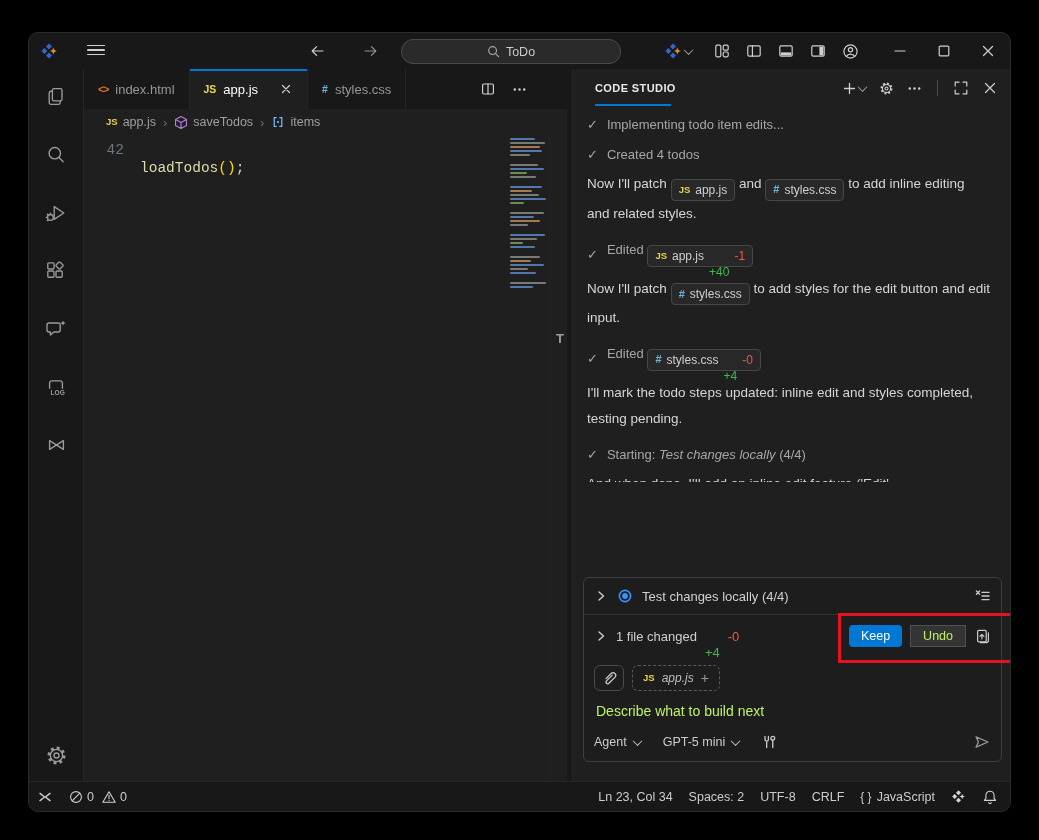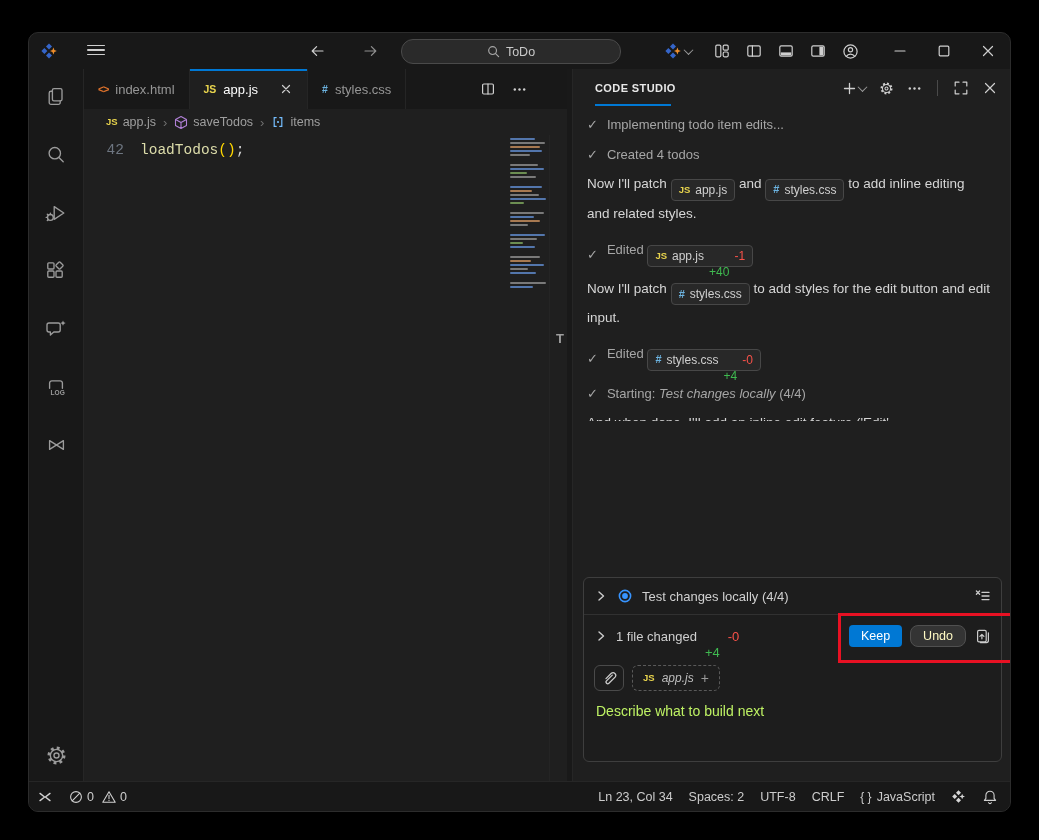--- a/index.html
+++ b/index.html
@@ -37,21 +37,21 @@
   .tab.active{background:#1f1f1f;color:#fff;}
   .tab.active::before{content:"";position:absolute;left:0;right:0;top:0;height:2px;background:#0078d4;}
   .tab .closer{margin-left:14px;color:#cccccc;}
   .editor-actions{position:absolute;right:40px;top:0;height:40px;display:flex;align-items:center;gap:16px;color:#cfcfcf;}
   .breadcrumb{height:26px;display:flex;align-items:center;padding-left:22px;gap:7px;font-size:12.5px;
               color:#9f9f9f;background:#1f1f1f;flex:none;}
   .bc-sep{color:#6f6f6f;font-size:13px;}
   .editorbody{flex:1;position:relative;font-family:"Liberation Mono",monospace;}
   .codeline{display:flex;padding-top:5px;font-size:14.5px;line-height:20px;}
   .gutter{width:40px;text-align:right;color:#6e7681;flex:none;}
-  .codetext{padding-left:16px;white-space:pre;}
+  .codetext{padding-left:16px;white-space:pre;margin-top:18px;}
   .minimap{position:absolute;top:3px;right:17px;width:40px;}
   .mm-row{height:2px;margin-bottom:2px;border-radius:1px;}
   .mm-gap{height:6px;}
   .scrollzone{position:absolute;top:0;right:0;width:17px;bottom:0;background:#1f1f1f;border-left:1px solid #242424;}
   .scroll-glyph{position:absolute;top:196px;right:3px;color:#9e9e9e;font-weight:700;font-size:13px;
                 font-family:"Liberation Sans",sans-serif;}
   .sash{width:5px;background:#191919;border-right:1px solid #262626;}
   
   .chatpanel{flex:1;display:flex;flex-direction:column;background:#1f1f1f;position:relative;}
   .chathead{height:38px;display:flex;align-items:center;padding:0 12px 0 22px;position:relative;flex:none;}
@@ -74,21 +74,21 @@
   .ficon.html{color:#e0732c;font-weight:700;font-size:10px;letter-spacing:-1px;}
   .tab .ficon{font-size:10.5px;}
   .diff-add{color:#3fb950;margin-top:32px;}  .diff-del{color:#f85149;}
   
   .floatpanel{position:absolute;left:10px;right:8px;bottom:19px;height:185px;background:#1d1d1d;
               border:1px solid #3e3e3e;border-radius:6px;box-sizing:border-box;display:flex;flex-direction:column;}
   .prow1{height:36px;border-bottom:1px solid #313131;display:flex;align-items:center;padding:0 10px;gap:9px;
          color:#d0d0d0;font-size:13px;flex:none;justify-content:space-between;}
   .prow2{height:42px;display:flex;align-items:center;padding:0 10px;gap:8px;color:#cfcfcf;font-size:13px;flex:none;}
   .btn-keep{background:#0078d4;color:#fff;border-radius:4px;padding:4px 12px;font-size:12.5px;border:none;}
-  .btn-undo{background:#343434;color:#fef9c3;border:1px solid #505050;border-radius:8px;padding:3px 12px;font-size:12.5px;}
+  .btn-undo{background:#343434;color:#bef264;border:1px solid #505050;border-radius:0;padding:3px 12px;font-size:12.5px;}
   .inputzone{padding:8px 10px 8px;display:flex;flex-direction:column;flex:1;}
   .chiprow{display:flex;gap:8px;align-items:center;}
   .attach-btn{width:30px;height:26px;border:1px solid #4a4a4a;border-radius:6px;display:flex;align-items:center;
               justify-content:center;box-sizing:border-box;background:transparent;}
   .ctx-chip{border:1px dashed #5a5a5a;border-radius:6px;height:26px;display:inline-flex;align-items:center;gap:7px;
             padding:0 10px;font-size:12px;color:#bdbdbd;box-sizing:border-box;}
   .ctx-chip .name{font-style:italic;}
   .ctx-add{color:#9a9a9a;font-size:14px;}
   .placeholder{color:#bef264;font-size:14px;margin:12px 2px 0;flex:1;}
   .modelrow{display:flex;align-items:center;gap:7px;color:#cccccc;font-size:12.5px;padding-bottom:3px;}
@@ -464,20 +464,21 @@
             </span> to add styles for the edit button and edit input.</div>
           <div class="step">
             <span class="check">✓</span>
             <span>Edited <span class="chip">
                 <span class="ficon css">#</span>
                 <span>styles.css</span>
                 <span class="diff-add">+4</span>
                 <span class="diff-del">-0</span>
               </span></span>
           </div>
+          <div class="para">I'll mark the todo steps updated: inline edit and styles completed, testing pending.</div>
           <div class="step">
             <span class="check">✓</span>
             <span>Starting: <i>Test changes locally</i> (4/4)</span>
           </div>
           <div class="para clipline">And when done, I'll add an inline edit feature ('Edit'</div>
 
         <div class="floatpanel">
           <div class="prow1">
             <span>
                 <svg width="14" height="14" viewBox="0 0 14 14" fill="none" stroke="#cccccc" stroke-width="1.4" stroke-linecap="round" stroke-linejoin="round">
@@ -524,20 +525,40 @@
                     </svg>
                   </span>
               </span>
               <span class="ctx-chip">
                 <span class="ficon js">JS</span>
                 <span class="name">app.js</span>
                 <span class="ctx-add">+</span>
               </span>
             </div>
             <div class="placeholder">Describe what to build next</div>
+            <div class="modelrow">
+              <span>Agent</span>
+              <span class="chev"></span>
+              <span class="mr-gap"></span>
+              <span>GPT-5 mini</span>
+              <span class="chev"></span>
+              <span class="mr-gap"></span>
+              <span>
+                  <svg width="17" height="16" viewBox="0 0 17 16" fill="none" stroke="#cccccc" stroke-width="1.3" stroke-linecap="round" stroke-linejoin="round">
+                    <path d="M4 2.4v3a1.7 1.7 0 0 0 3.4 0v-3M5.7 7.2V13.6"></path>
+                    <circle cx="11.8" cy="4.3" r="1.9"></circle>
+                    <path d="M11.8 6.2v7.4"></path>
+                  </svg>
+                </span>
+              <span class="send-btn">
+                  <svg width="18" height="16" viewBox="0 0 18 16" fill="none" stroke="#9a9a9a" stroke-width="1.3" stroke-linecap="round" stroke-linejoin="round">
+                    <path d="M3 13.2 15 8 3 2.8 5.4 8Z"></path>
+                  </svg>
+                </span>
+            </div>
           </div>
         </div>
 
         <div class="redbox"></div>
       </div>
     </div>
   </div>
 
   <div class="statusbar">
     <div class="sb-left">

